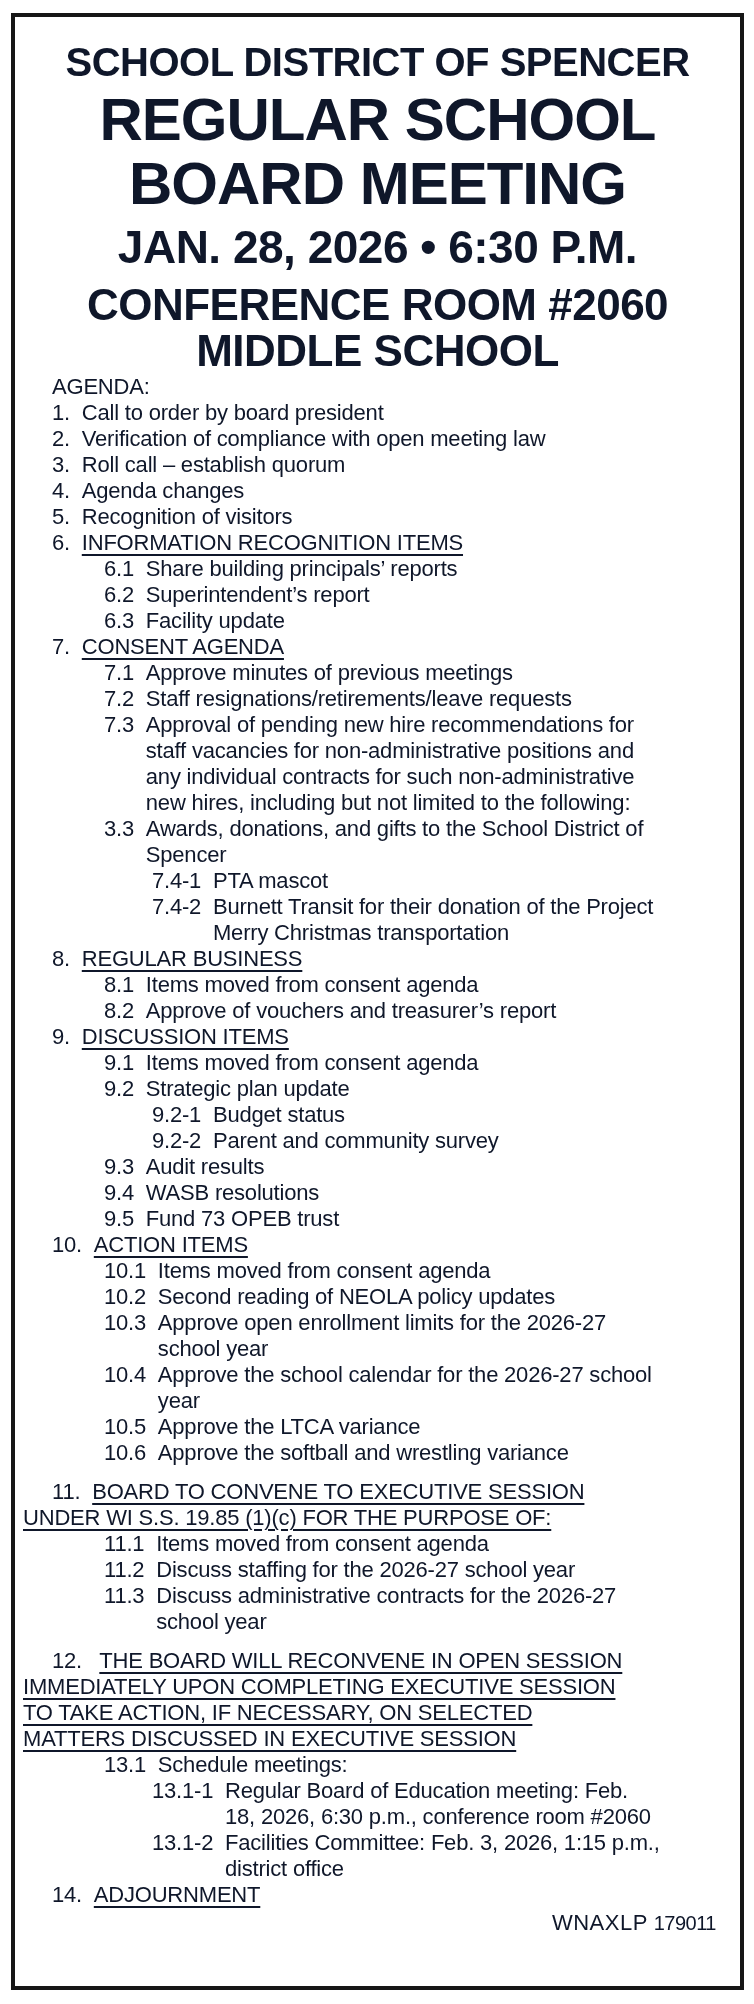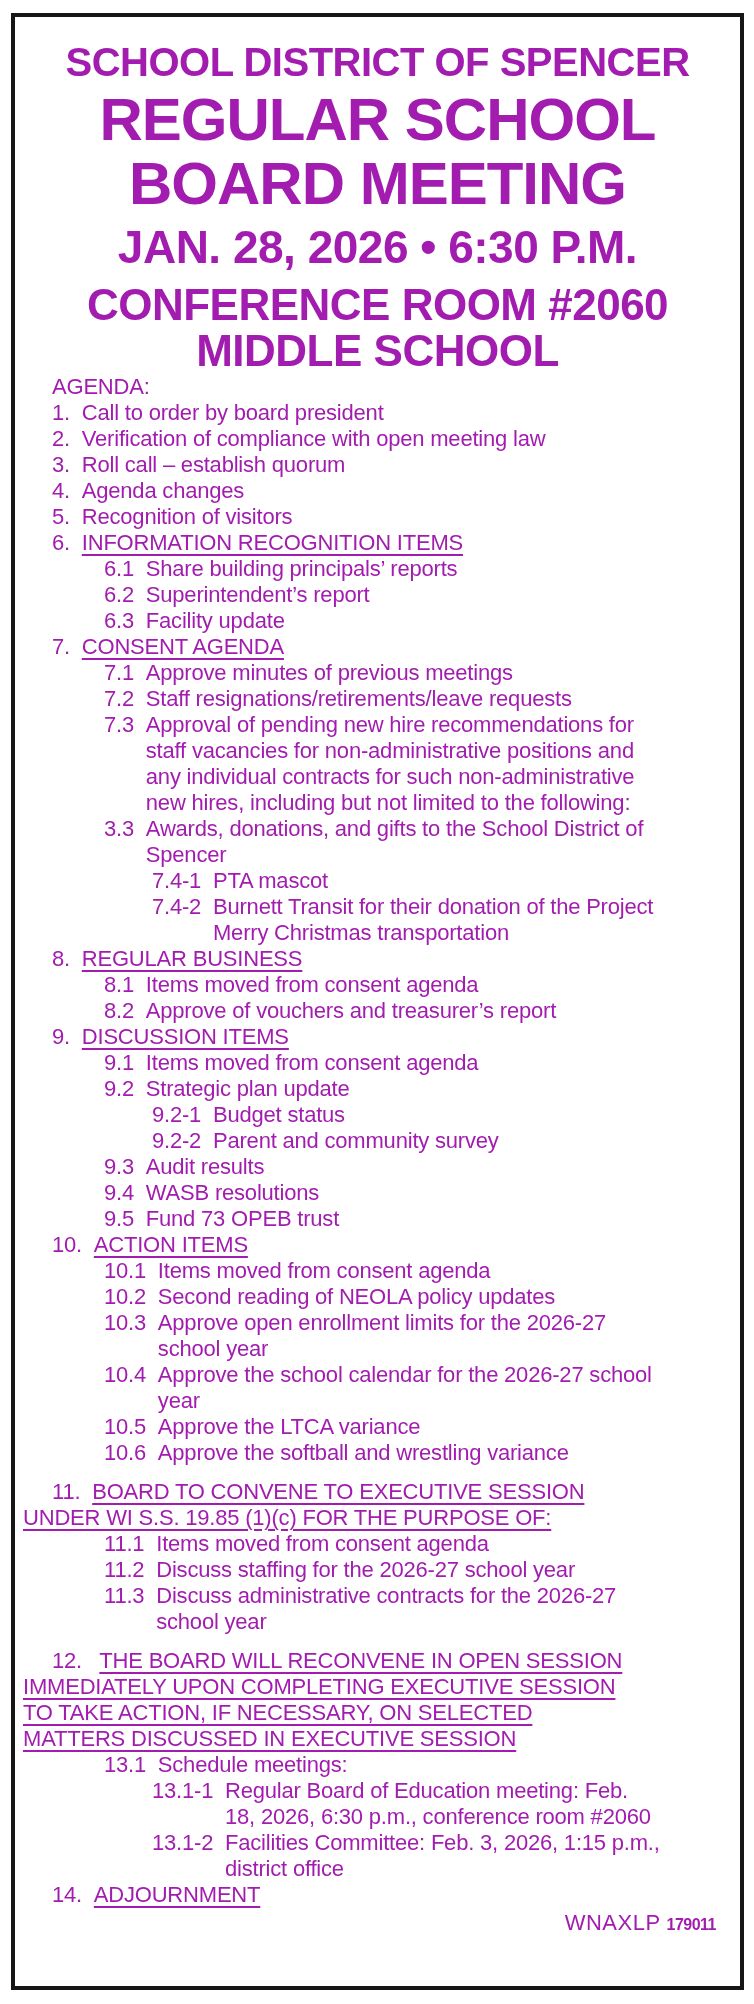--- a/index.html
+++ b/index.html
@@ -1,20 +1,20 @@
 <!DOCTYPE html>
 <html><head>
 <meta charset="utf-8">
 <style>
   html,body{margin:0;padding:0;background:#ffffff;}
   .page{
     position:relative;
     width:754px;height:2004px;
     background:#ffffff;
-    color:#a21caf;
+    color:#0f172a;
     font-family:"Liberation Sans","DejaVu Sans",sans-serif;
     overflow:hidden;
   }
   .notice{
     position:absolute;
     left:11px;top:13px;right:10px;bottom:14px;
     border:4px solid #161616;
     background:#ffffff;
     box-sizing:border-box;
   }
@@ -55,21 +55,21 @@
   }
   
   .publine{
     padding-right:16px;
     margin-top:2px;
     text-align:right;
     font-size:22px;
     line-height:26px;
   }
   .publine .code{ letter-spacing:0.5px; }
-  .publine .nid{ font-size:16px; letter-spacing:-0.5px;font-weight:bold; }
+  .publine .nid{ font-size:20px; letter-spacing:-0.5px; }
 </style>
 </head>
 <body>
 
 <div class="page">
   <div class="notice">
 
     <div class="hdr">
       <div class="t1">SCHOOL DISTRICT OF SPENCER</div>
       <div class="t2">REGULAR SCHOOL</div>

